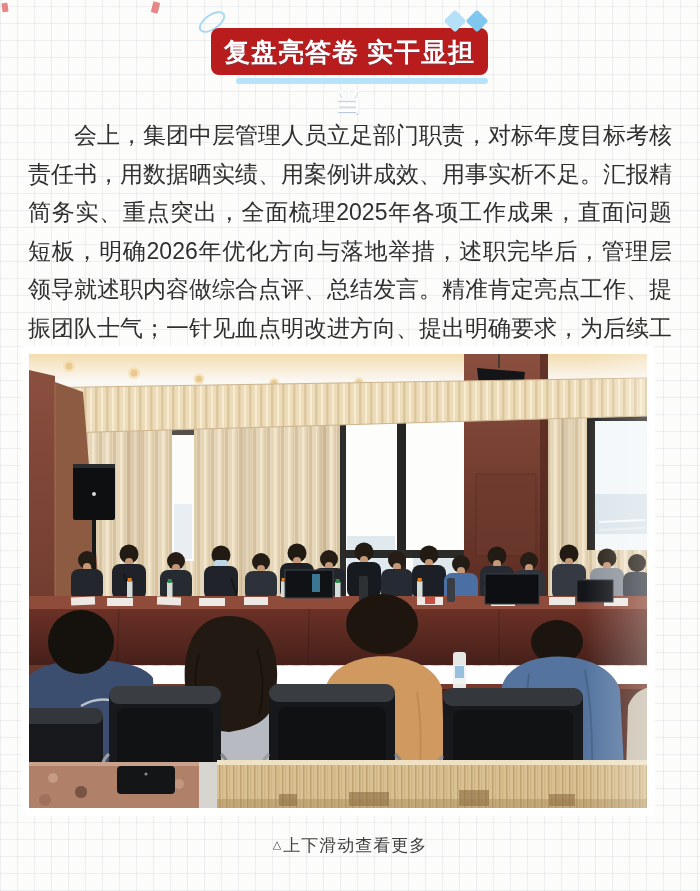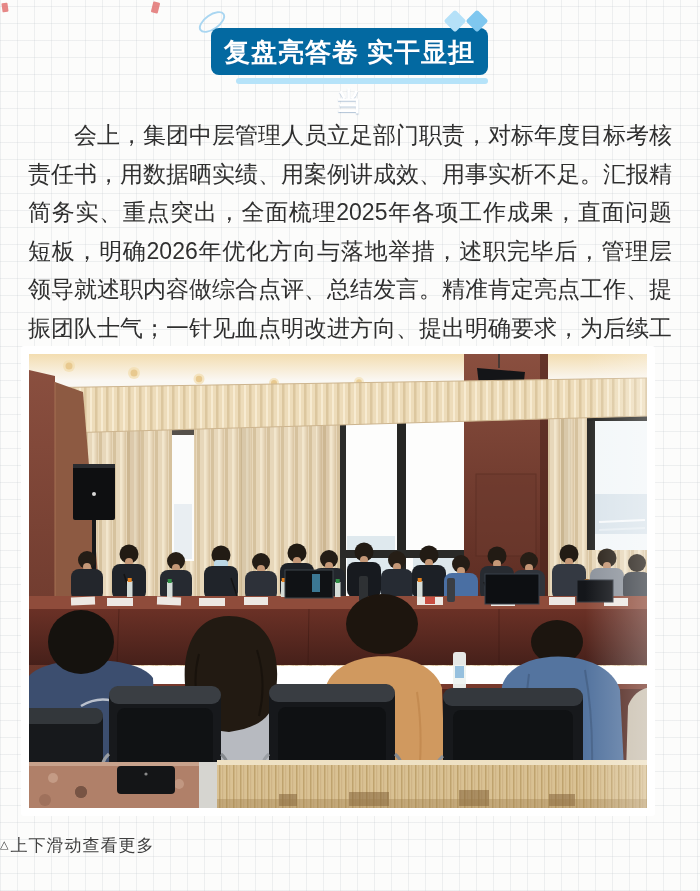--- a/index.html
+++ b/index.html
@@ -13,21 +13,21 @@
   }
   .speck{position:absolute;background:#e06a6a;opacity:.8;border-radius:1px;}
   .speck.a{left:152px;top:2px;width:7px;height:11px;transform:rotate(14deg);}
   .speck.b{left:2px;top:3px;width:6px;height:9px;transform:rotate(-8deg);}
   .decor-ring{
     position:absolute;left:197px;top:14px;width:26px;height:12px;
     border:2px solid #a9d6f1;border-radius:50%;transform:rotate(-35deg);
   }
   .badge{
     position:absolute;left:211px;top:28px;width:277px;height:47px;
-    background:#0369a1;border-radius:8px;z-index:2;
+    background:#b91c1c;border-radius:8px;z-index:2;
     color:#ffffff;font-weight:bold;font-size:26px;letter-spacing:1px;
     line-height:49px;text-align:center;
     text-shadow:0 1px 1px rgba(40,92,150,.35);
   }
   .diamond{position:absolute;width:16px;height:16px;transform:rotate(45deg);z-index:3;border-radius:2px;}
   .diamond.d1{left:447px;top:13px;background:#b5e1f8;}
   .diamond.d2{left:469px;top:13px;background:#7fc7ef;}
   .badge-underline{
     position:absolute;left:236px;top:78px;width:252px;height:6px;
     background:#b6e3f9;border-radius:3px;z-index:1;
@@ -36,21 +36,21 @@
     position:absolute;left:28px;top:116px;width:644px;
     font-size:23px;line-height:38.6px;color:#2f2f2f;
     text-align:justify;text-indent:2em;
   }
   .photo-card{
     position:absolute;left:21px;top:346px;width:634px;height:470px;
     background:#ffffff;padding:8px;box-sizing:border-box;border-radius:3px;
   }
   .photo-card svg{display:block;}
   .scroll-hint{
-    position:absolute;left:0;top:834px;width:700px;
+    position:absolute;left:0;top:834px;width:700px;text-align:center;
     font-size:17px;color:#3f3f3f;letter-spacing:1px;
   }
   .scroll-hint .tri{font-size:11px;vertical-align:3px;margin-right:2px;letter-spacing:0;}
 </style>
 </head>
 <body>
 
 <div class="speck a"></div>
 <div class="speck b"></div>
 <div class="decor-ring"></div>

